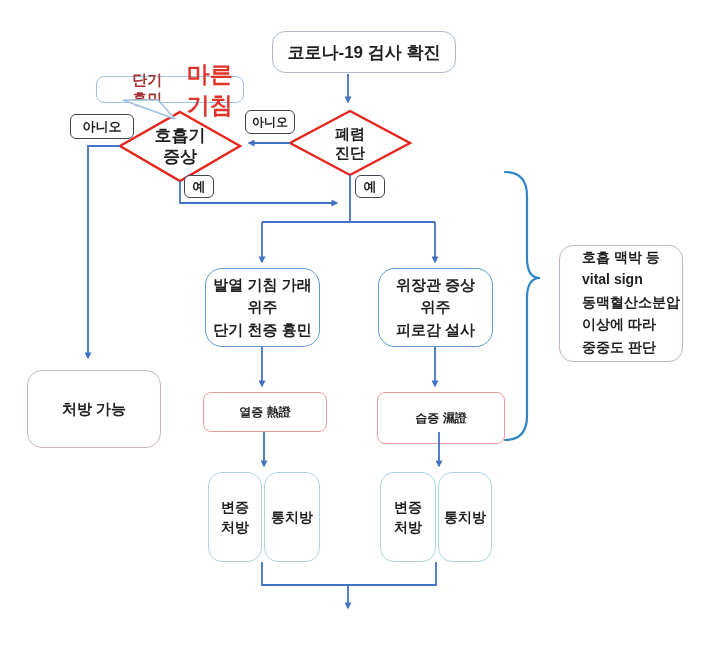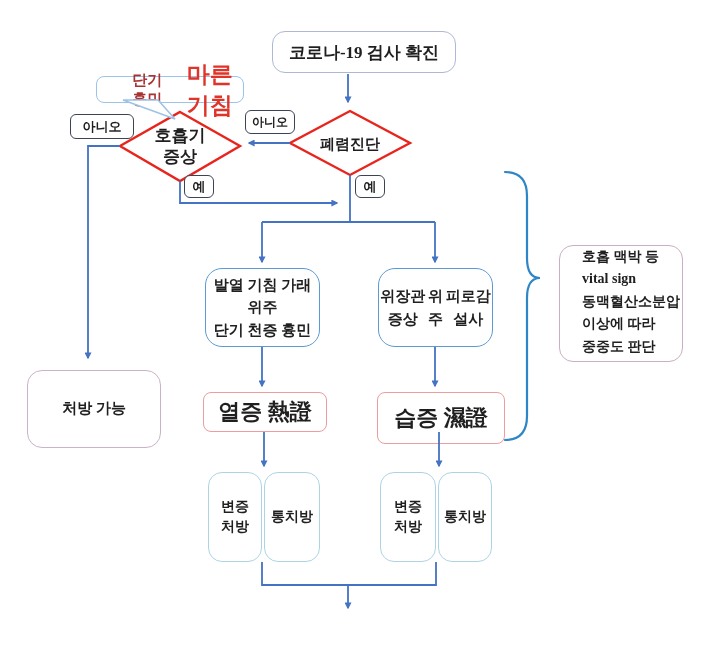--- a/index.html
+++ b/index.html
@@ -1,33 +1,33 @@
 <!DOCTYPE html>
 <html><head>
 <meta charset="utf-8">
 <style>
   html,body{margin:0;padding:0;background:#fff;}
   .stage{
     position:relative;width:706px;height:657px;background:#ffffff;overflow:hidden;
-    font-family:Liberation Serif, serif;color:#1f1f1f;
+    font-family:Liberation Sans, sans-serif;color:#1f1f1f;
   }
   .stage svg{position:absolute;left:0;top:0;}
   #under{z-index:0;}
   #over{z-index:2;pointer-events:none;}
   .node{position:absolute;z-index:1;box-sizing:border-box;display:flex;align-items:center;justify-content:center;
         text-align:center;font-weight:700;background:#fff;}
   .transparent{background:transparent;}
   .top-box{border:1.6px solid #aeb8d6;border-radius:13px;font-size:17px;}
   .label-chip{border:1.9px solid #3c4454;border-radius:6px;font-size:13px;background:#fff;text-align:right;}
   .callout{border:1.6px solid #9dc3e6;border-radius:8px;background:#fff;padding-left:27px;}
   .callout .p1{color:#a83232;font-size:15px;font-weight:700;}
   .callout .p2{color:#e0342a;font-size:23px;font-weight:700;margin-left:6px;}
   .diamond-text{background:transparent;line-height:1.25;}
   .soft-blue{border:1.6px solid #5b9bd5;border-radius:17px;font-size:15px;line-height:1.5;}
-  .pink-box{border:1.6px solid #ed9d9d;border-radius:8px;font-size:22px;}
+  .pink-box{border:1.6px solid #ed9d9d;border-radius:8px;font-size:12px;}
   .pair-box{border:1.4px solid #aed4e4;border-radius:14px;font-size:14px;line-height:1.45;}
   .mauve-box{border:1.6px solid #cbb3c6;border-radius:15px;font-size:15px;line-height:1.55;}
   .vital-box{border:1.6px solid #c9afc4;border-radius:14px;font-size:14px;line-height:1.6;
              justify-content:flex-start;text-align:left;padding-left:22px;}
   .recover-box{border:1.6px solid #d6d6d6;border-radius:8px;font-size:17px;}
 </style>
 </head>
 <body>
 
 <div class="stage">
@@ -44,21 +44,21 @@
   <div class="node callout" style="left:96px;top:76px;width:148px;height:27px;">
     <span class="p1">단기 흉민</span>
     <span class="p2">마른기침</span>
   </div>
 
   <div class="node diamond-text transparent" style="left:140px;top:124px;width:80px;height:44px;font-size:17px;flex-direction:column;">
     <div>호흡기</div>
     <div>증상</div>
   </div>
 
-  <div class="node diamond-text transparent" style="left:315px;top:124px;width:70px;height:40px;font-size:15px;flex-direction:row;">
+  <div class="node diamond-text transparent" style="left:315px;top:124px;width:70px;height:40px;font-size:15px;flex-direction:column;">
     <div>폐렴</div>
     <div>진단</div>
   </div>
 
   <div class="node label-chip" style="left:70px;top:114px;width:64px;height:25px;">
     <span>아니오</span>
   </div>
 
   <div class="node label-chip" style="left:245px;top:110px;width:50px;height:24px;font-size:12px;">
     <span>아니오</span>
@@ -71,21 +71,21 @@
   <div class="node label-chip" style="left:355px;top:175px;width:30px;height:23px;">
     <span>예</span>
   </div>
 
   <div class="node soft-blue" style="left:205px;top:268px;width:115px;height:79px;flex-direction:column;">
     <div>발열 기침 가래</div>
     <div>위주</div>
     <div>단기 천증 흉민</div>
   </div>
 
-  <div class="node soft-blue" style="left:378px;top:268px;width:115px;height:79px;flex-direction:row;">
+  <div class="node soft-blue" style="left:378px;top:268px;width:115px;height:79px;flex-direction:column;">
     <div>위장관 증상</div>
     <div>위주</div>
     <div>피로감 설사</div>
   </div>
 
   <div class="node pink-box" style="left:203px;top:392px;width:124px;height:40px;">
     <span>열증 熱證</span>
   </div>
 
   <div class="node pink-box" style="left:377px;top:392px;width:128px;height:52px;">

